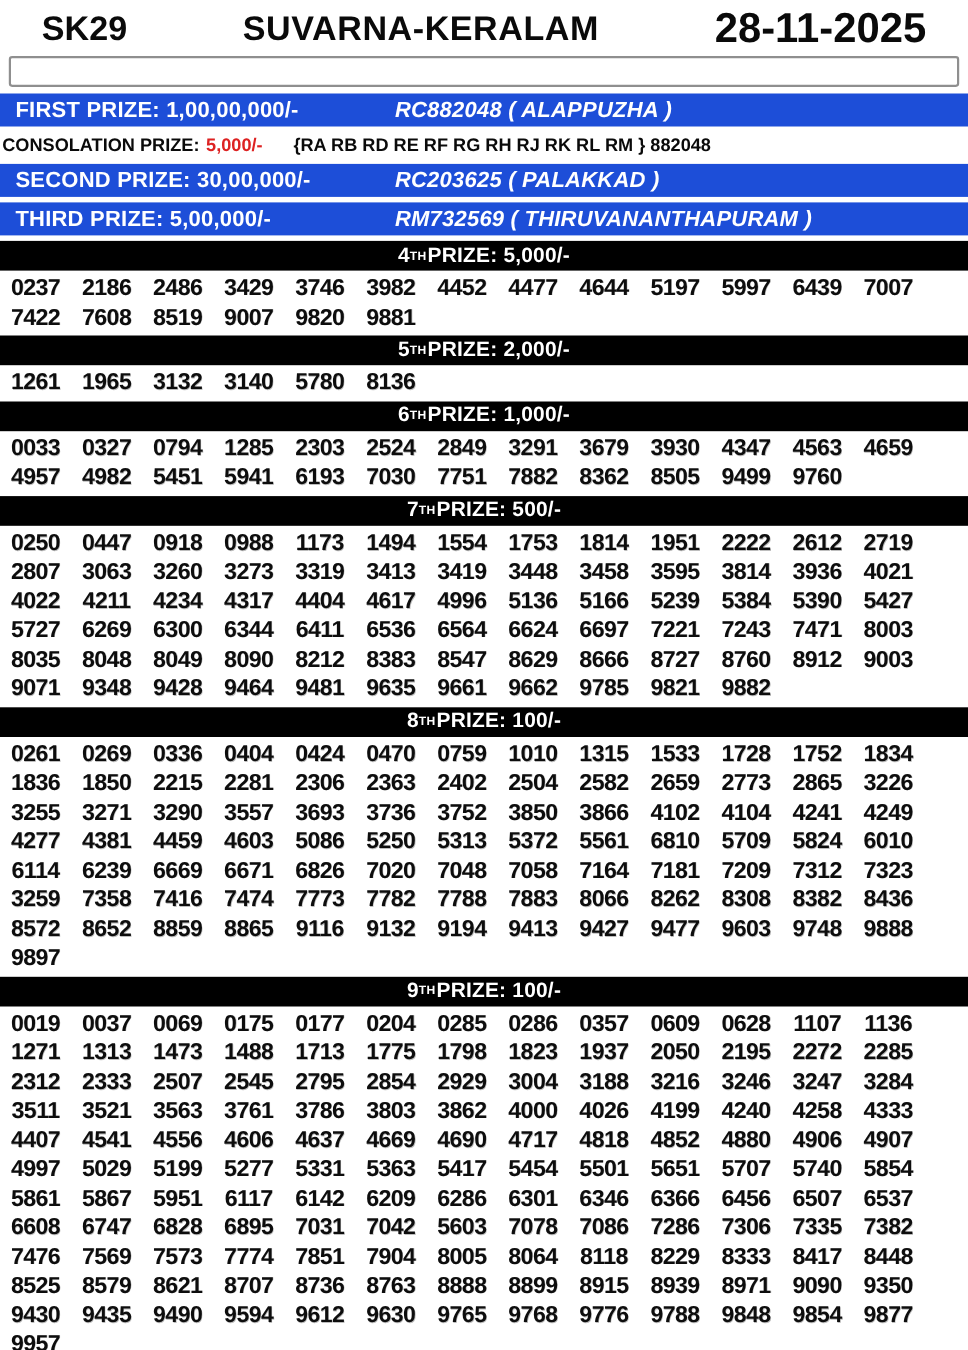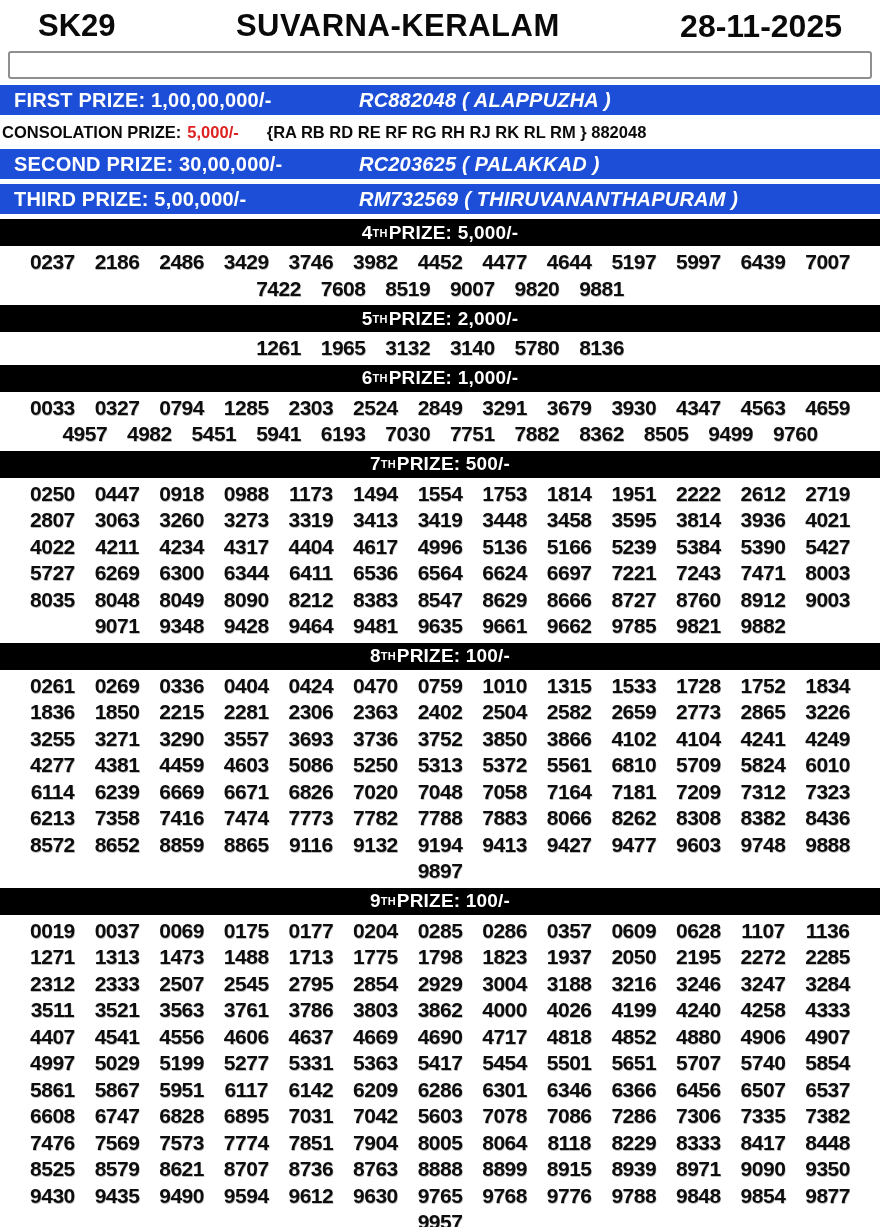--- a/index.html
+++ b/index.html
@@ -11,21 +11,21 @@
   }
   .page { width: 880px; overflow: hidden; }
 
   
   .header {
     display: flex; align-items: center;
     padding: 7px 38px 3px 38px; height: 38px;
   }
   .header .code  { flex: 0 0 auto; font-size: 31px; font-weight: bold; letter-spacing: 0px; }
   .header .title { flex: 1 1 auto; text-align: center; font-size: 31px; font-weight: bold; letter-spacing: 0.5px; }
-  .header .date  { flex: 0 0 auto; font-size: 32px; font-weight: bold; }
+  .header .date  { flex: 0 0 auto; font-size: 38px; font-weight: bold; }
 
   
   .empty-box {
     margin: 3px 8px 6px 8px; height: 24px;
     border: 2px solid #8f8f8f; border-radius: 3px;
     background: #fff;
   }
 
   
   .bar {
@@ -52,21 +52,21 @@
     background: #000; color: #fff;
     height: 27px; display: flex; align-items: center; justify-content: center;
     font-weight: bold; font-size: 19px;
     margin: 0 0 2px 0; letter-spacing: 0.2px;
   }
   .tier-bar sup { font-size: 11px; line-height: 0; vertical-align: super; margin-right: 1px; }
 
   
   .rows { padding: 1px 0 3px 0; }
   .num-row {
-    display: flex; justify-content: center;
+    display: flex; justify-content: flex-start;
     height: 26.5px; line-height: 26.5px;
   }
   .num {
     flex: 0 0 64.6px; text-align: center;
     font-weight: bold; font-size: 21px;
     letter-spacing: -0.5px; color: #0d0d0d;
     text-shadow: 0.5px 0.5px 0 #bdbdbd;
   }
 </style>
 </head>
@@ -355,21 +355,21 @@
           <span class="num">7020</span>
           <span class="num">7048</span>
           <span class="num">7058</span>
           <span class="num">7164</span>
           <span class="num">7181</span>
           <span class="num">7209</span>
           <span class="num">7312</span>
           <span class="num">7323</span>
         </div>
         <div class="num-row">
-          <span class="num">6213</span>
+          <span class="num">3259</span>
           <span class="num">7358</span>
           <span class="num">7416</span>
           <span class="num">7474</span>
           <span class="num">7773</span>
           <span class="num">7782</span>
           <span class="num">7788</span>
           <span class="num">7883</span>
           <span class="num">8066</span>
           <span class="num">8262</span>
           <span class="num">8308</span>

